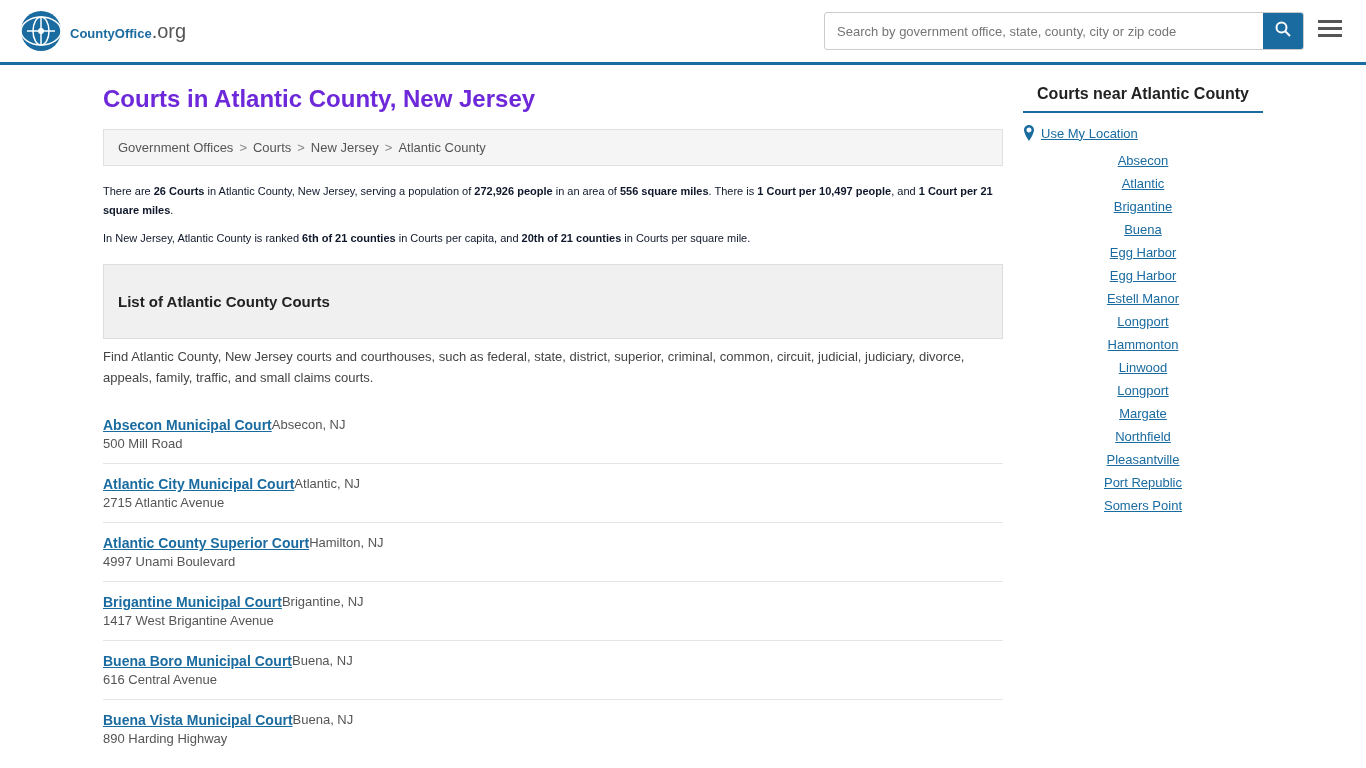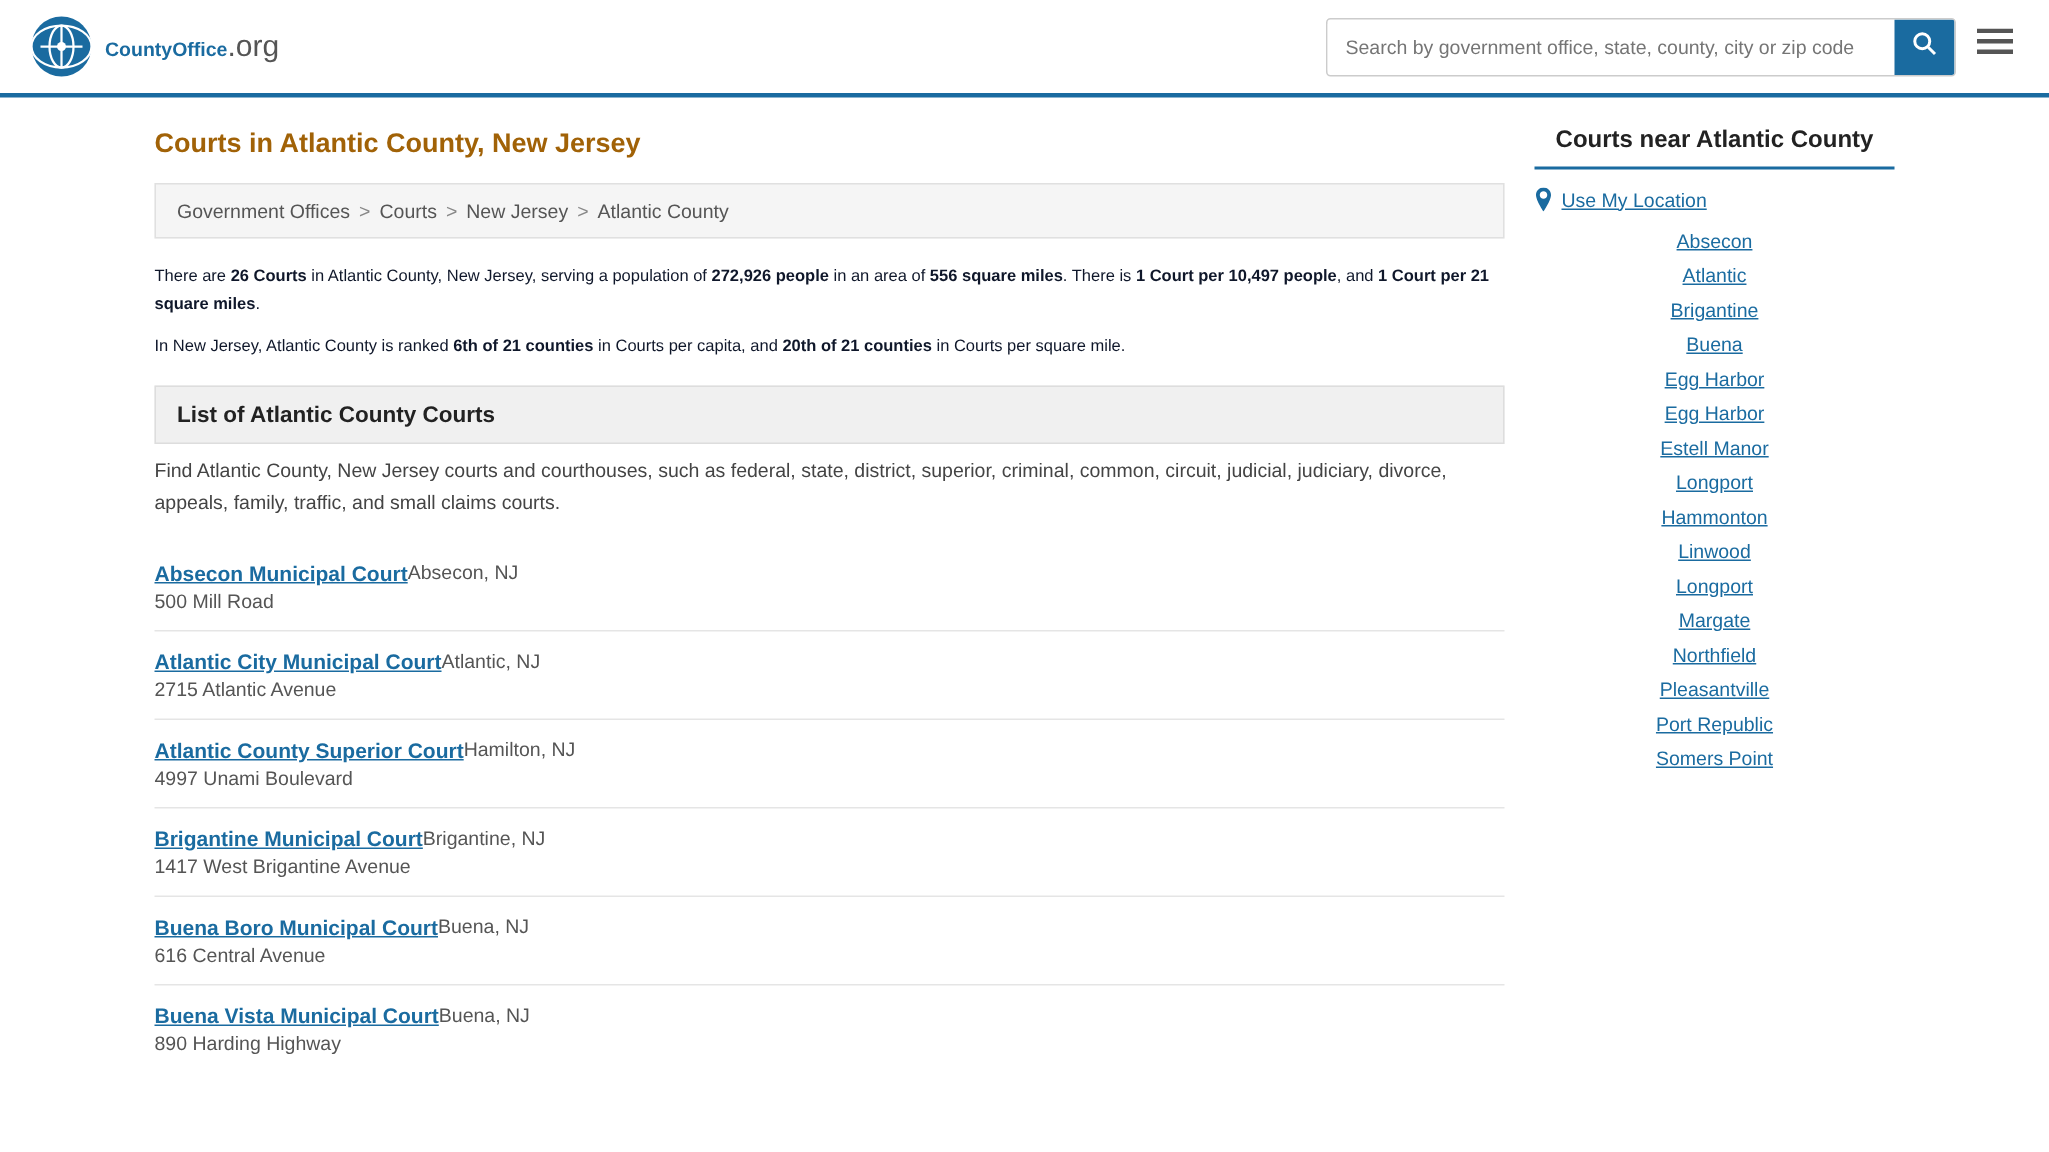--- a/index.html
+++ b/index.html
@@ -27,21 +27,21 @@
       display: flex;
       align-items: center;
       gap: 10px;
     }
     .search-container {
       display: flex;
       align-items: center;
       border: 1px solid #ccc;
       border-radius: 3px;
       overflow: hidden;
-      width: 420px;
+      width: 480px;
     }
     .search-input {
       border: none;
       outline: none;
       padding: 8px 12px;
       font-size: 13px;
       width: 100%;
       color: #999;
     }
     .search-btn {
@@ -69,23 +69,23 @@
       display: flex;
       gap: 20px;
     }
 
     
     .left-panel {
       flex: 1;
     }
 
     .page-title {
-      font-size: 18px;
+      font-size: 24px;
       font-weight: bold;
-      color: #a16207;
+      color: #6d28d9;
       margin-bottom: 16px;
     }
 
     
     .breadcrumb {
       background: #f5f5f5;
       border: 1px solid #e0e0e0;
       padding: 10px 14px;
       font-size: 13px;
       color: #555;
@@ -107,21 +107,21 @@
       line-height: 1.7;
       color: #0f172a;
       margin-bottom: 10px;
     }
     .info-text strong { font-weight: bold; }
 
     
     .section-header {
       background: #f0f0f0;
       border: 1px solid #ddd;
-      padding: 10px 14px;
+      padding: 28px 14px;
       font-size: 15px;
       font-weight: bold;
       color: #222;
       margin: 16px 0 8px 0;
     }
 
     .section-desc {
       font-size: 13px;
       color: #444;
       line-height: 1.6;

